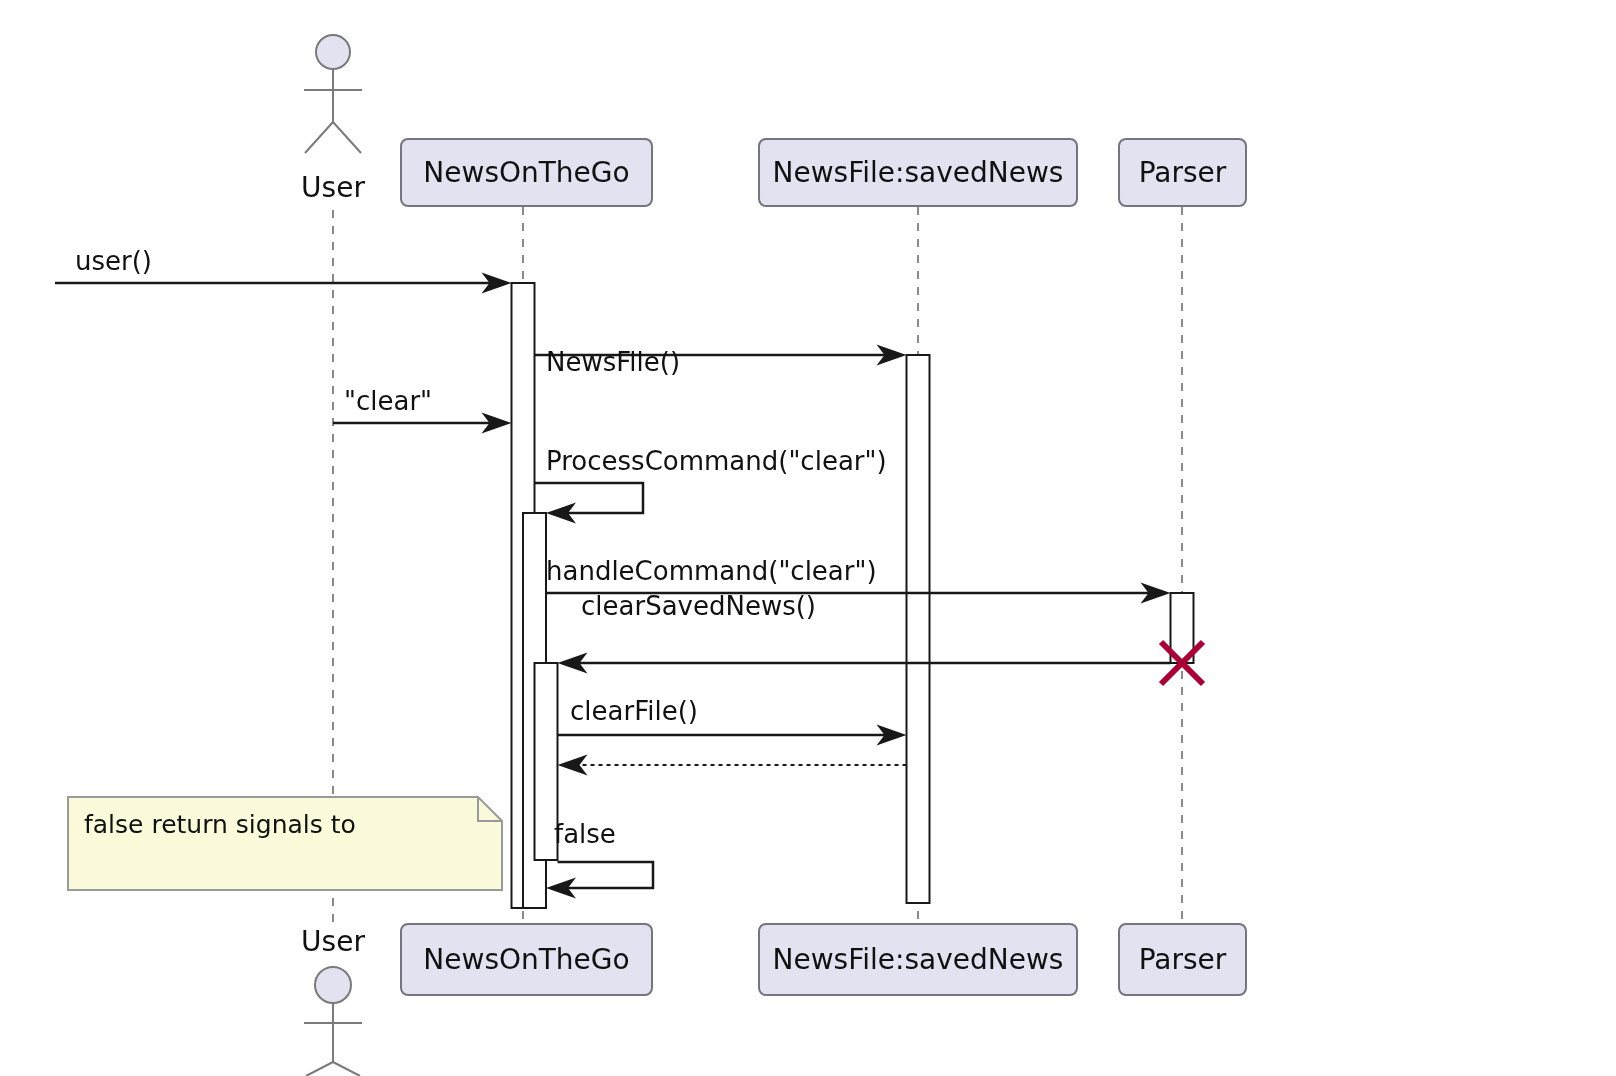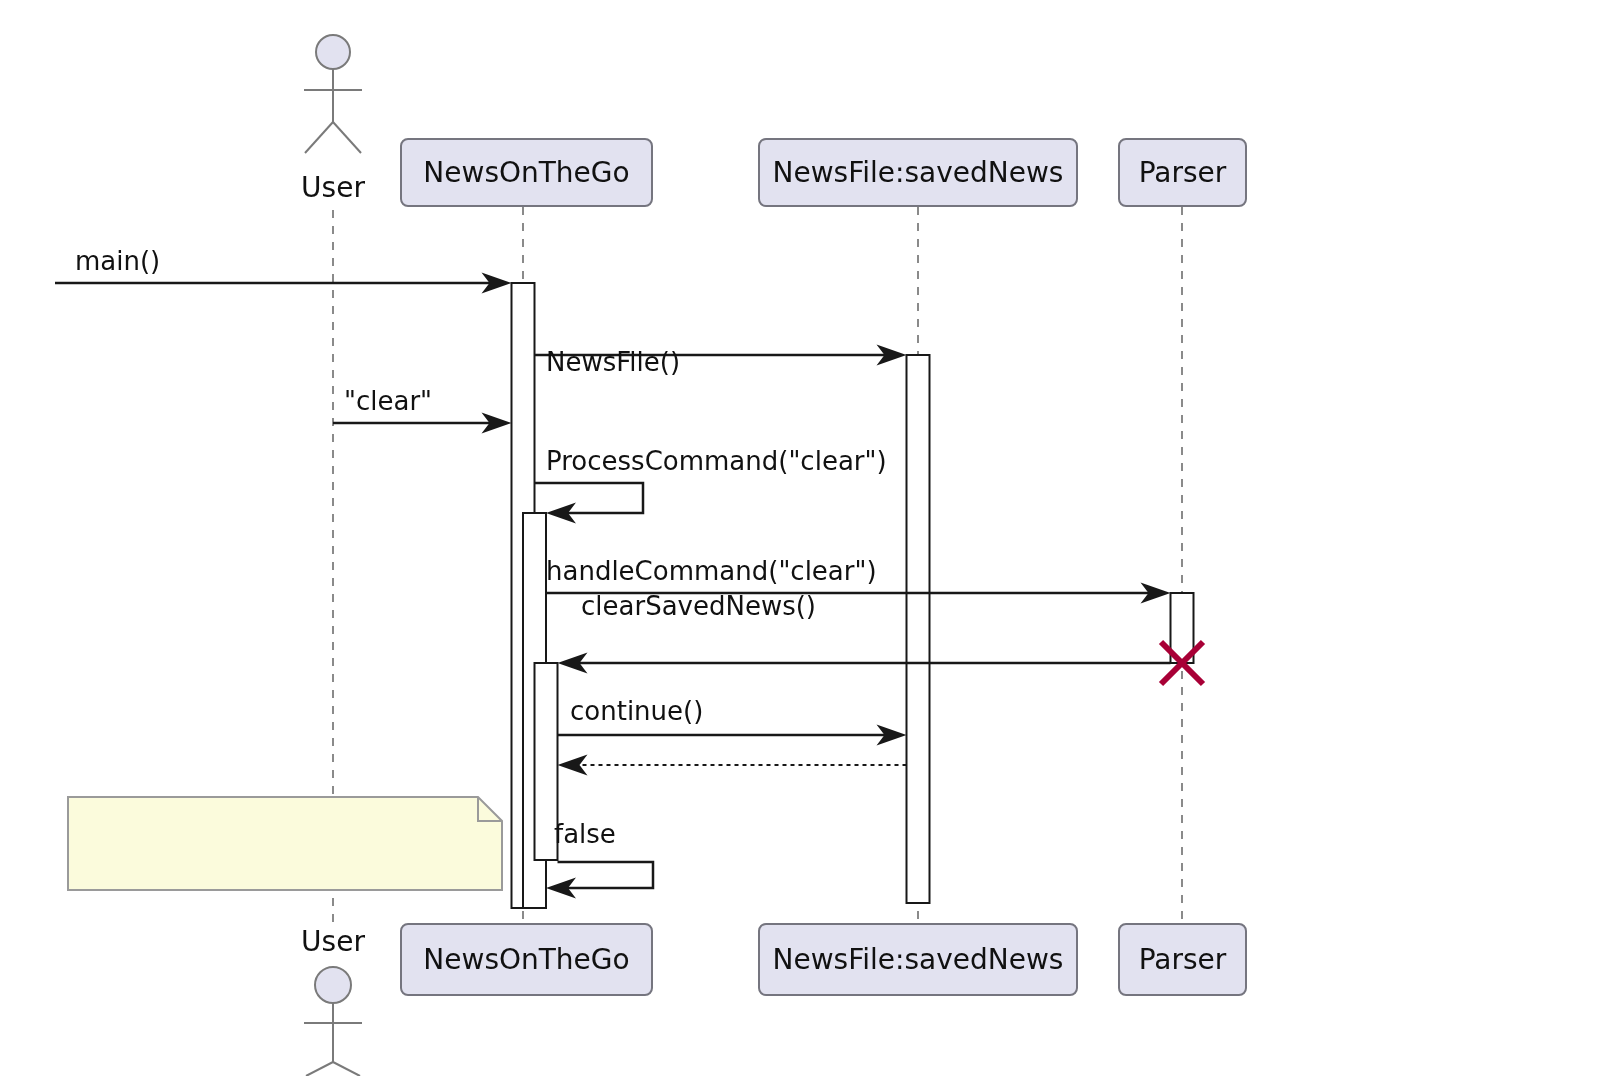--- a/index.html
+++ b/index.html
@@ -132,25 +132,26 @@
   <div class="actor-lbl" style="left:283px;top:925px;">User</div>
 
   <div class="pbox" style="left:400px;top:138px;width:253px;height:69px;">NewsOnTheGo</div>
   <div class="pbox" style="left:758px;top:138px;width:320px;height:69px;">NewsFile:savedNews</div>
   <div class="pbox" style="left:1118px;top:138px;width:129px;height:69px;">Parser</div>
 
   <div class="pbox" style="left:400px;top:923px;width:253px;height:73px;">NewsOnTheGo</div>
   <div class="pbox" style="left:758px;top:923px;width:320px;height:73px;">NewsFile:savedNews</div>
   <div class="pbox" style="left:1118px;top:923px;width:129px;height:73px;">Parser</div>
 
-  <div class="lbl" style="left:75px;top:247px;">main()</div>
+  <div class="lbl" style="left:75px;top:247px;">user()</div>
   <div class="lbl" style="left:546px;top:320px;margin-top:28px;">NewsFile()</div>
   <div class="lbl" style="left:344px;top:387px;">"clear"</div>
   <div class="lbl" style="left:546px;top:447px;">ProcessCommand("clear")</div>
   <div class="lbl" style="left:546px;top:557px;">handleCommand("clear")</div>
   <div class="lbl" style="left:581px;top:592px;">clearSavedNews()</div>
-  <div class="lbl" style="left:570px;top:697px;">continue()</div>
+  <div class="lbl" style="left:570px;top:697px;">clearFile()</div>
   <div class="lbl" style="left:554px;top:820px;">false</div>
 
   <div class="note-text">
+    <div>false return signals to</div>
   </div>
 
 </div>
 
 </body></html>

